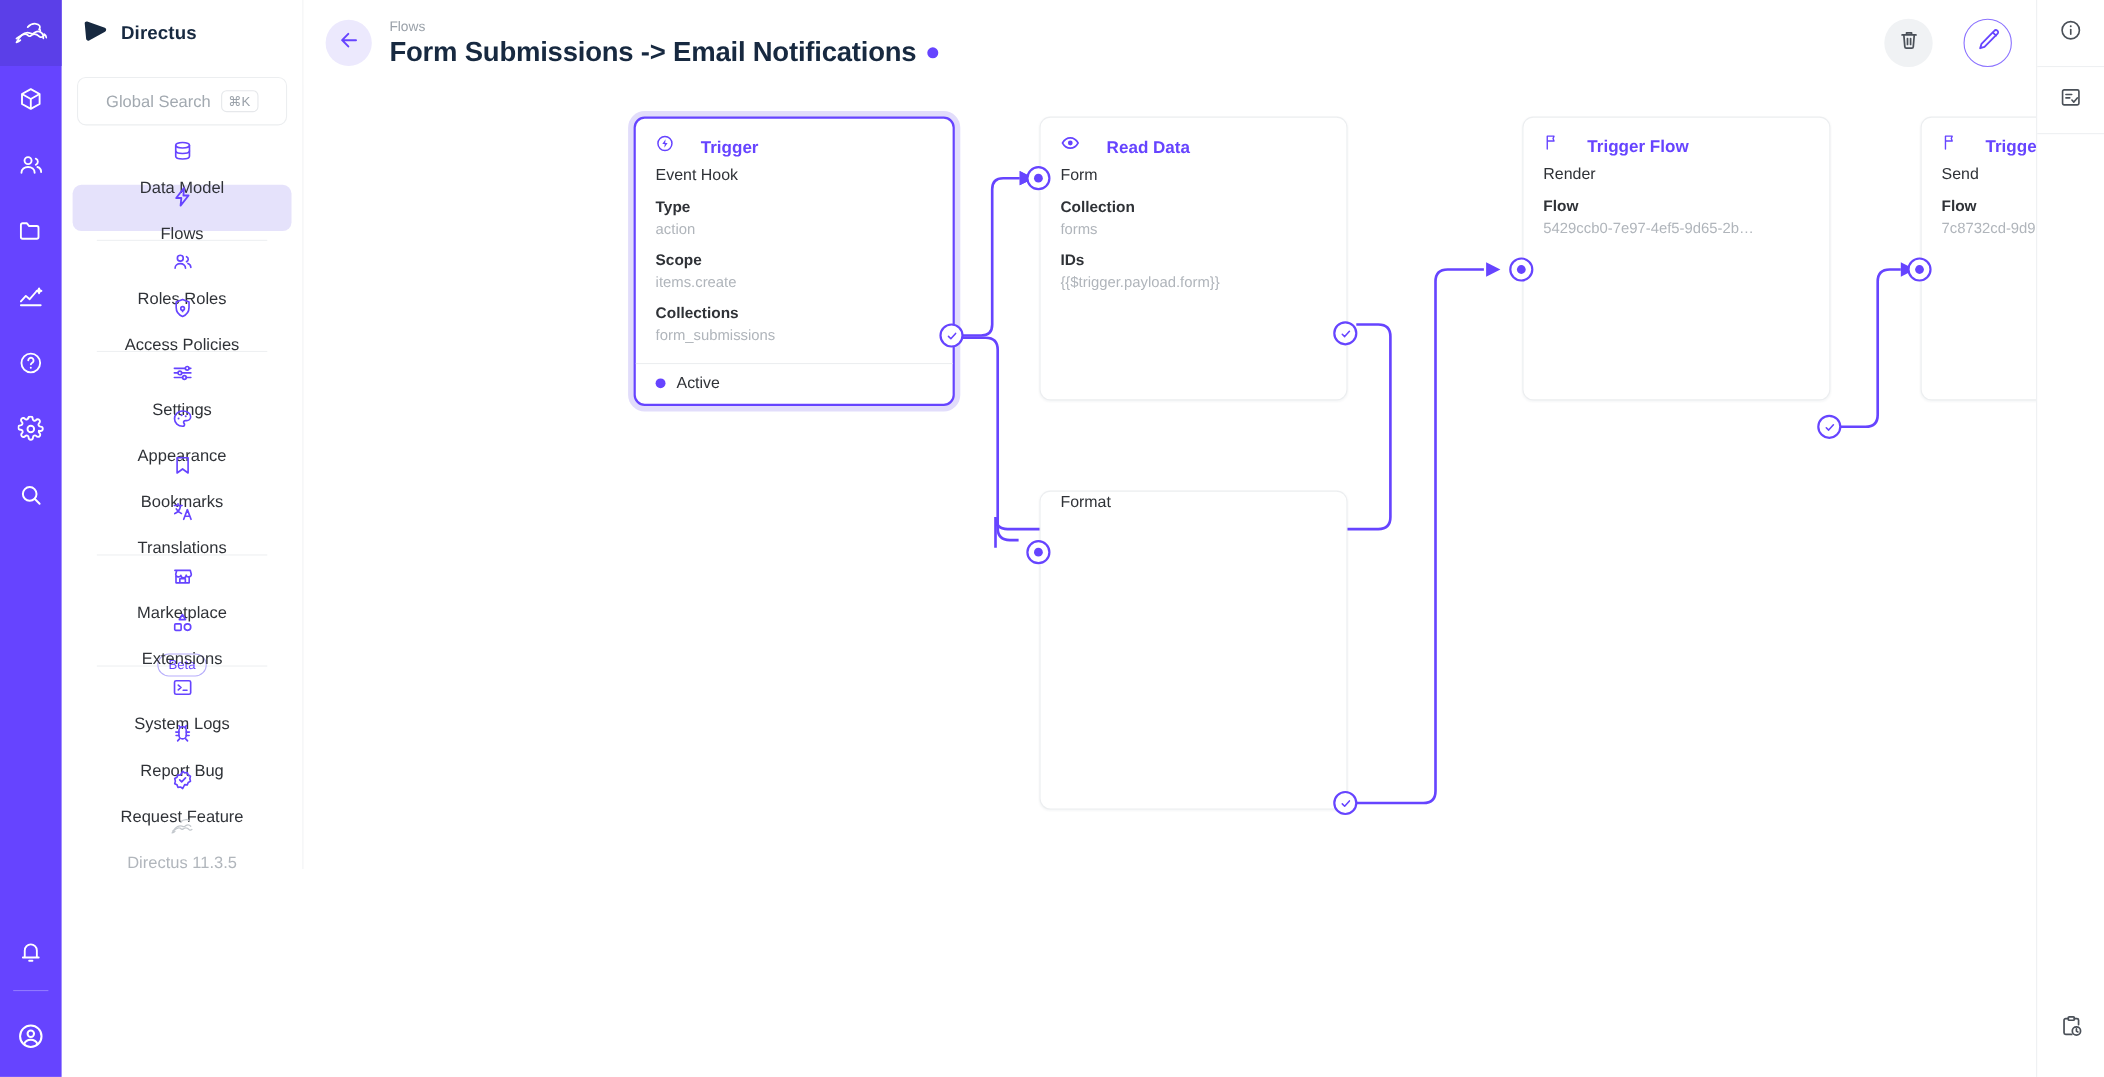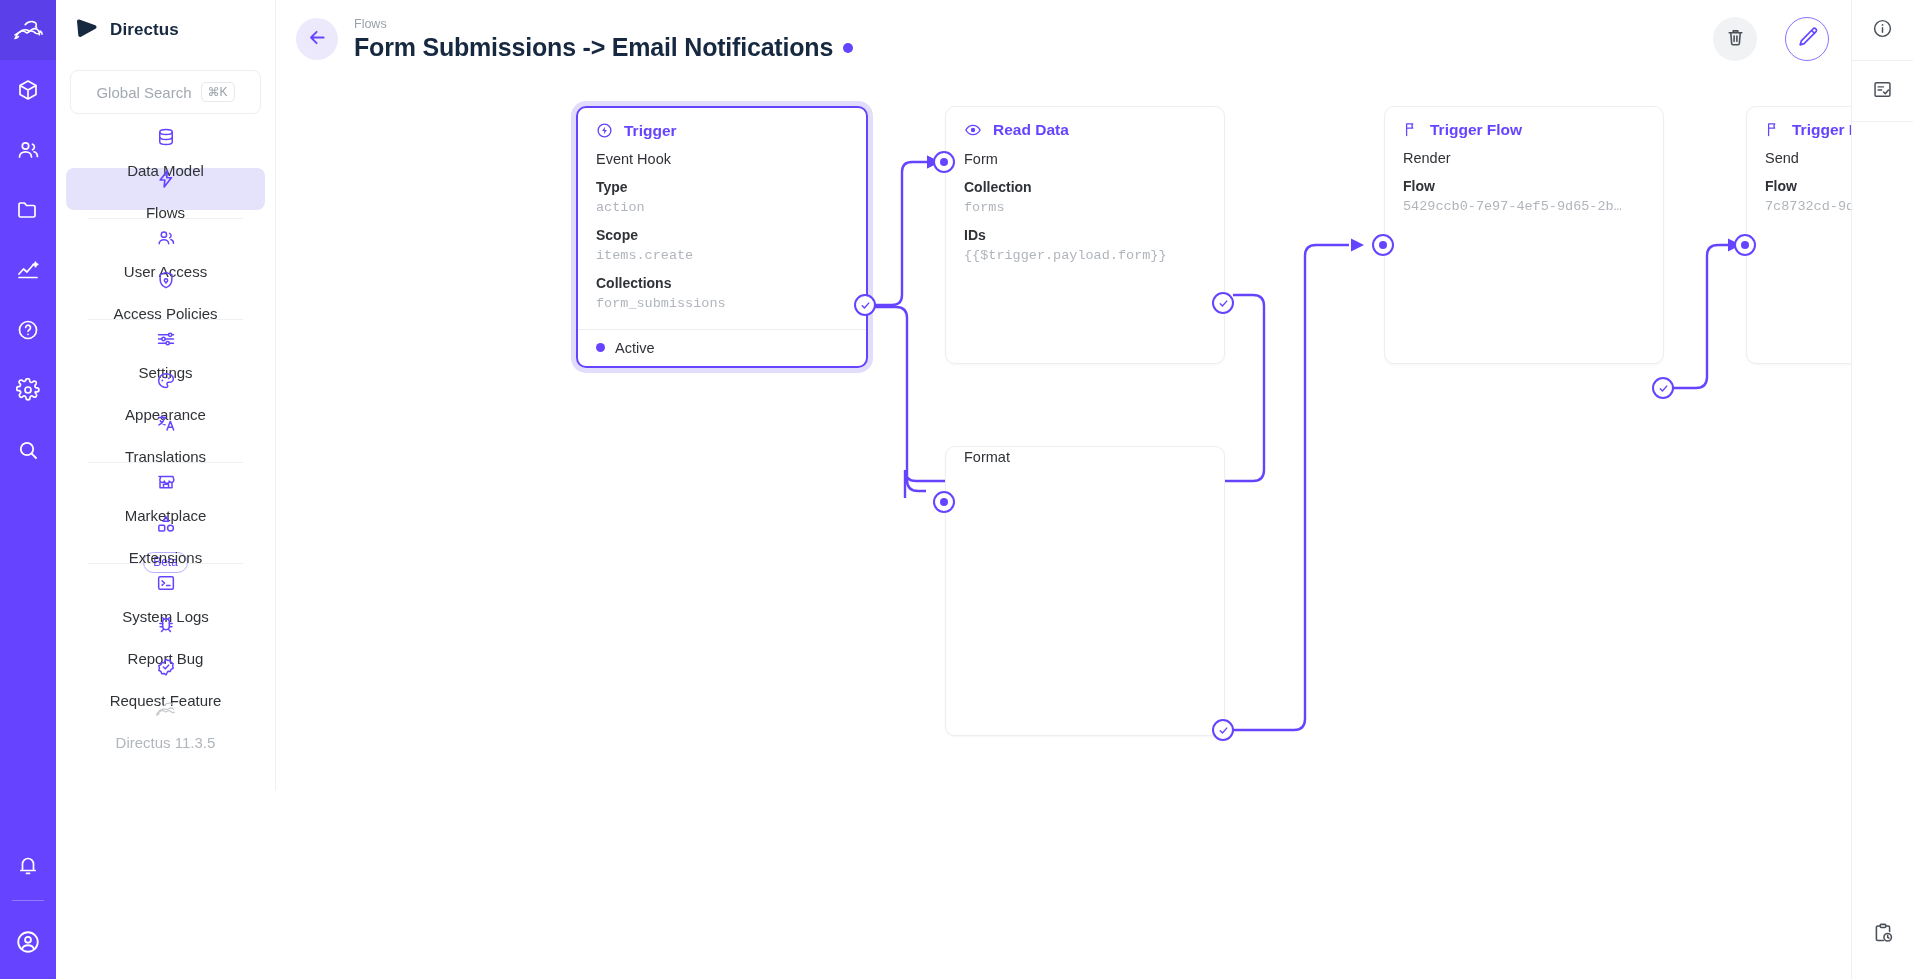--- a/index.html
+++ b/index.html
@@ -104,29 +104,29 @@
   .canvas svg.edges { position: absolute; left: 0; top: 0; width: 100%; height: 100%; }
 
   .node {
     position: absolute;
     background: #fff;
     border: 1px solid #eceef0;
     border-radius: 10px;
     box-shadow: 0 1px 2px rgba(23,41,64,0.045);
   }
   .node-title {
-    display: flex; align-items: flex-start; gap: 11px;
+    display: flex; align-items: flex-end; gap: 24px;
     color: #6644ff; font-size: 15.5px; font-weight: 700;
     padding: 14px 18px 6px 18px;
   }
   .node-body { padding: 0 18px 14px 18px; }
   .node-op { font-size: 14.5px; color: #2f3237; line-height: 1.5; margin-bottom: 2px; }
   .field-key { font-size: 14px; font-weight: 700; color: #2f3237; margin-top: 6px; line-height: 1.5; }
   .field-val {
-    font-family: Liberation Mono, monospace;
+    font-family: Liberation Sans, sans-serif;
     font-size: 13.5px; color: #b0b5bb; line-height: 1.55;
     white-space: nowrap; overflow: hidden; text-overflow: ellipsis;
   }
 
   
   .node.trigger {
     border: 2px solid #6644ff;
     box-shadow: 0 0 0 5px #e2ddfb;
   }
   .node-footer {
@@ -273,21 +273,21 @@
       <div class="nav-divider"></div>
 
       <div class="nav-item">
         <span class="ico">
           <svg width="20" height="20" viewBox="0 0 24 24" fill="none" stroke="#6644ff" stroke-width="1.8" stroke-linecap="round">
               <circle cx="9.5" cy="8" r="3.2"></circle>
               <path d="M3.8 19c0-3.1 2.6-5 5.7-5s5.7 1.9 5.7 5"></path>
               <path d="M16.3 6.4a2.9 2.9 0 010 5.4M17.8 13.8c1.9.6 3.2 2.3 3.2 4.4"></path>
             </svg>
         </span>
-        <span class="label">User Access</span>
+        <span class="label">Roles Roles</span>
       </div>
       <div class="nav-item">
         <span class="ico">
           <svg width="20" height="20" viewBox="0 0 24 24" fill="none" stroke="#6644ff" stroke-width="1.8" stroke-linejoin="round">
               <path d="M12 2.8l7 2.7v6c0 4.4-3 8.2-7 9.7-4-1.5-7-5.3-7-9.7v-6l7-2.7z"></path>
               <circle cx="12" cy="12.5" r="2"></circle>
               <path d="M12 14.5v2"></path>
             </svg>
         </span>
         <span class="label">Access Policies</span>
@@ -309,20 +309,28 @@
       <div class="nav-item">
         <span class="ico">
           <svg width="20" height="20" viewBox="0 0 24 24" fill="none" stroke="#6644ff" stroke-width="1.8">
               <path d="M12 3.2c-4.9 0-8.8 3.7-8.8 8.4 0 4.6 3.9 8.2 8.8 8.2 1.3 0 2.1-.9 2.1-1.9 0-.5-.2-.9-.5-1.2-.3-.3-.5-.7-.5-1.2 0-1 .9-1.9 2-1.9h1.3c2.4 0 4.4-1.9 4.4-4.3 0-3.5-3.9-6.1-8.8-6.1z"></path>
               <circle cx="7.6" cy="11.4" r="1.1" fill="#6644ff" stroke="none"></circle>
               <circle cx="11" cy="7.9" r="1.1" fill="#6644ff" stroke="none"></circle>
               <circle cx="15.4" cy="8.8" r="1.1" fill="#6644ff" stroke="none"></circle>
             </svg>
         </span>
         <span class="label">Appearance</span>
+      </div>
+      <div class="nav-item">
+        <span class="ico">
+          <svg width="20" height="20" viewBox="0 0 24 24" fill="none" stroke="#6644ff" stroke-width="1.8" stroke-linejoin="round">
+              <path d="M6 3.8h12v16.6l-6-4.4-6 4.4V3.8z"></path>
+            </svg>
+        </span>
+        <span class="label">Bookmarks</span>
       </div>
       <div class="nav-item">
         <span class="ico">
           <svg width="20" height="20" viewBox="0 0 24 24" fill="none" stroke="#6644ff" stroke-width="1.8" stroke-linecap="round" stroke-linejoin="round">
               <path d="M3 5.5h8.5M7 3.5v2M9.8 5.5c-.4 4-2.7 7.2-6.3 8.8M5.1 9.2c1.3 2.6 3.2 4.2 5.6 4.9"></path>
               <path d="M13.2 20.5l4-10.5 4 10.5M14.6 17.2h5.2"></path>
             </svg>
         </span>
         <span class="label">Translations</span>
       </div>

